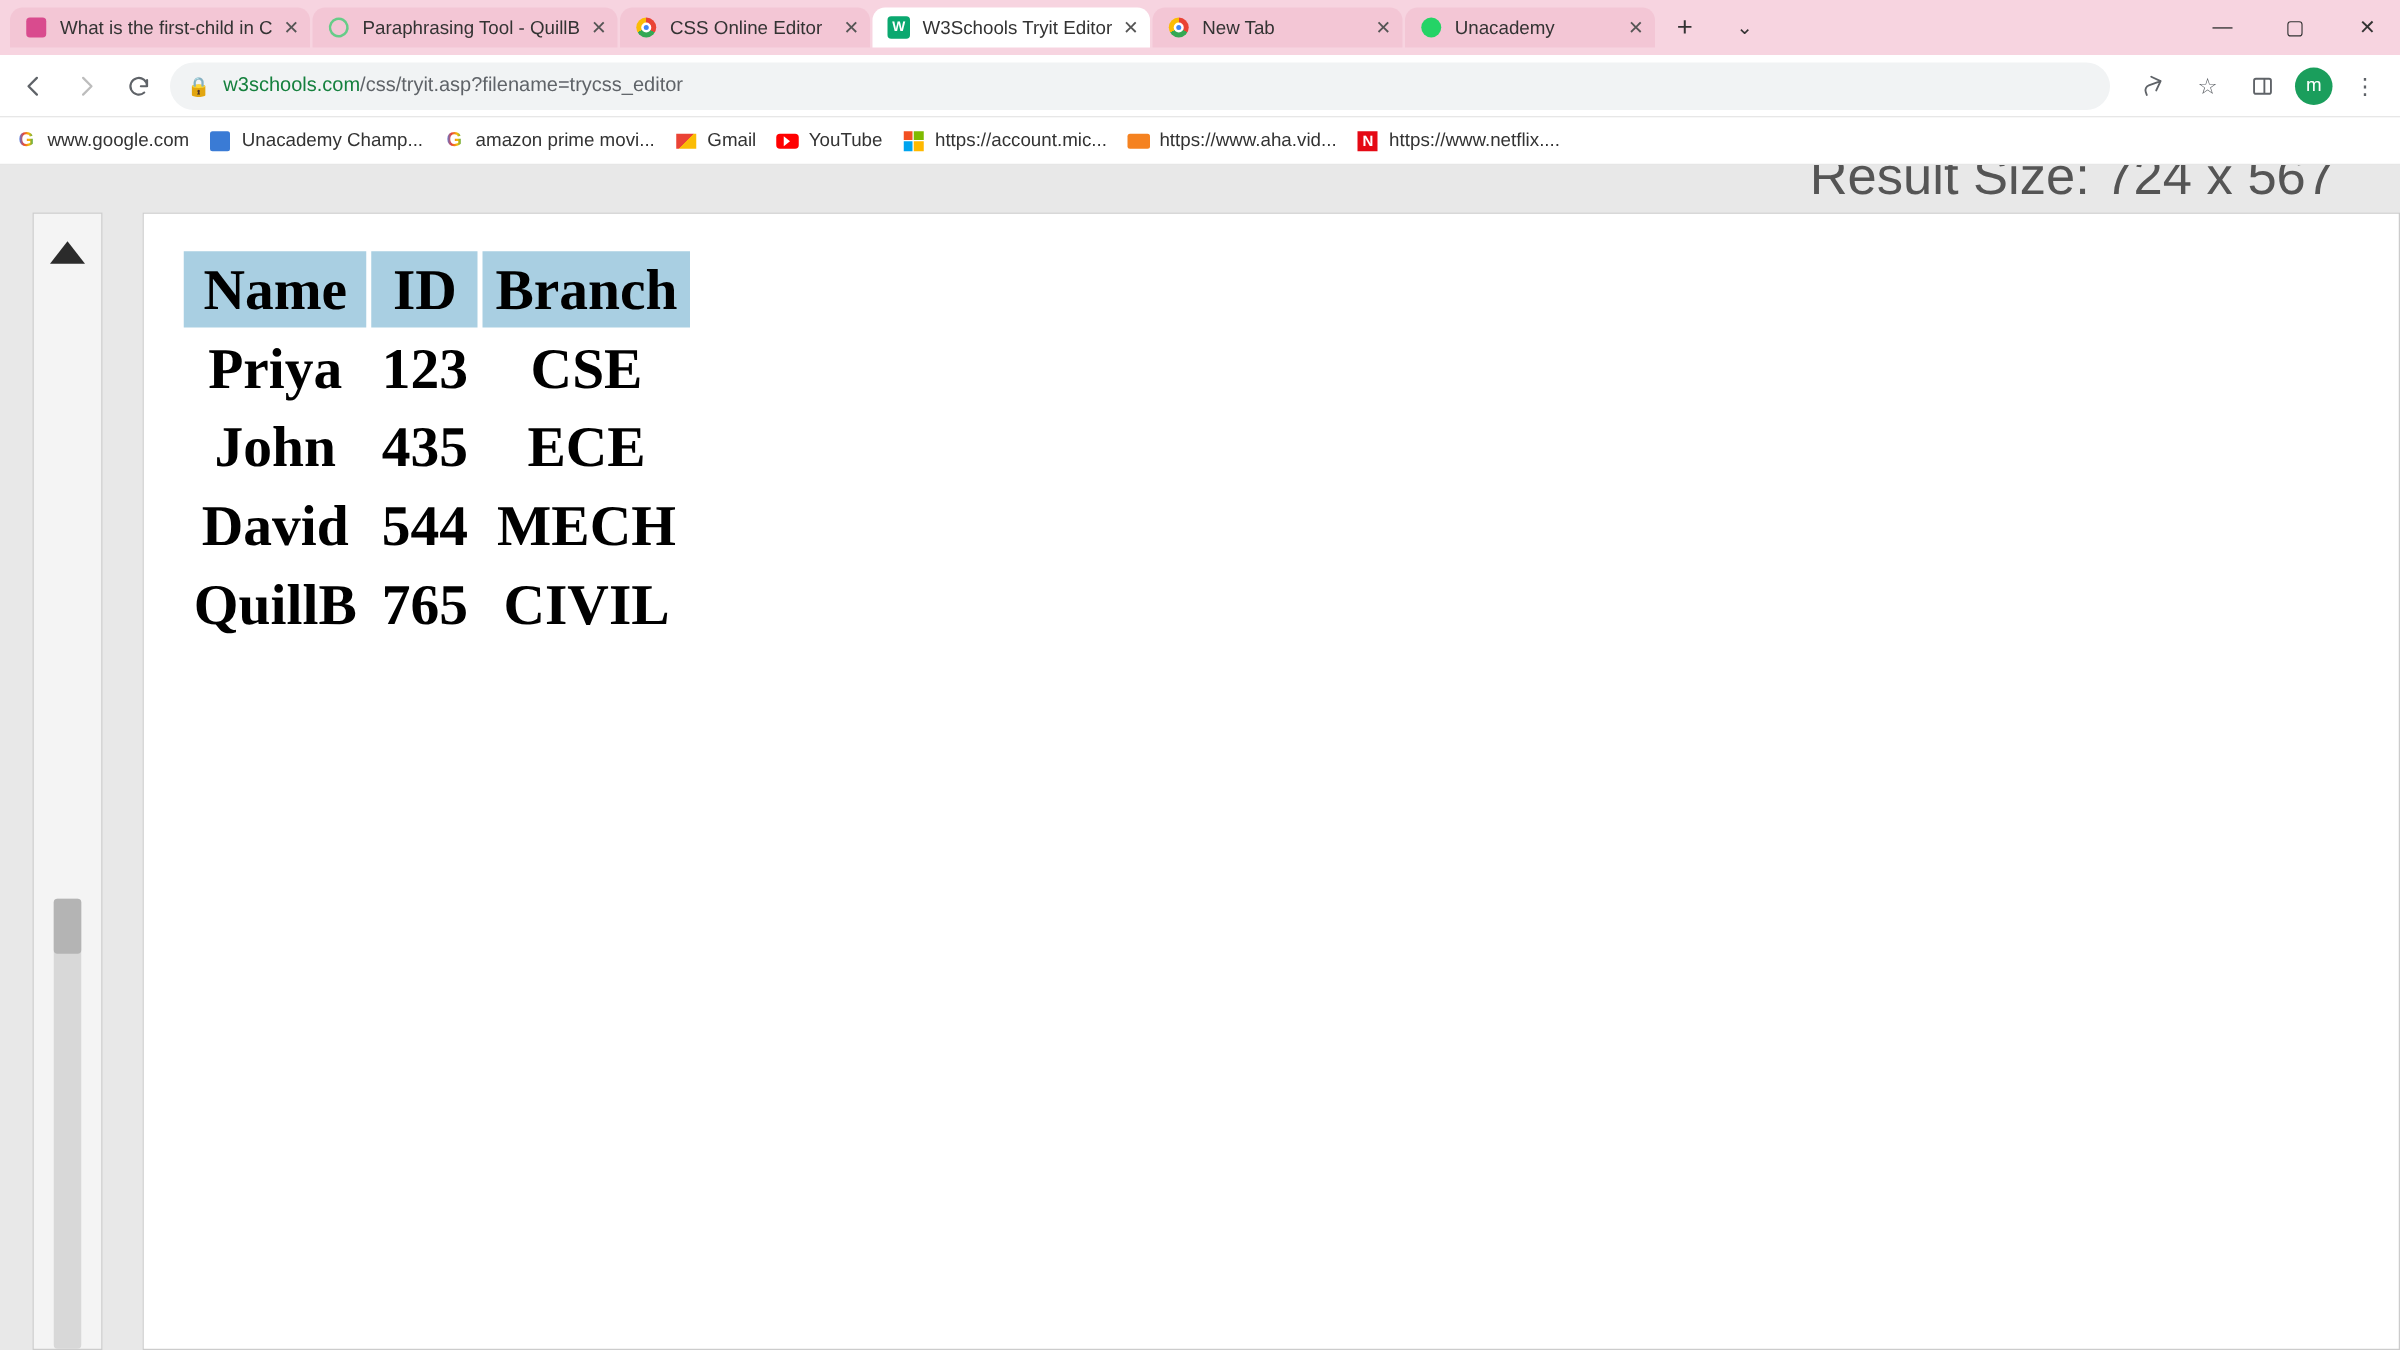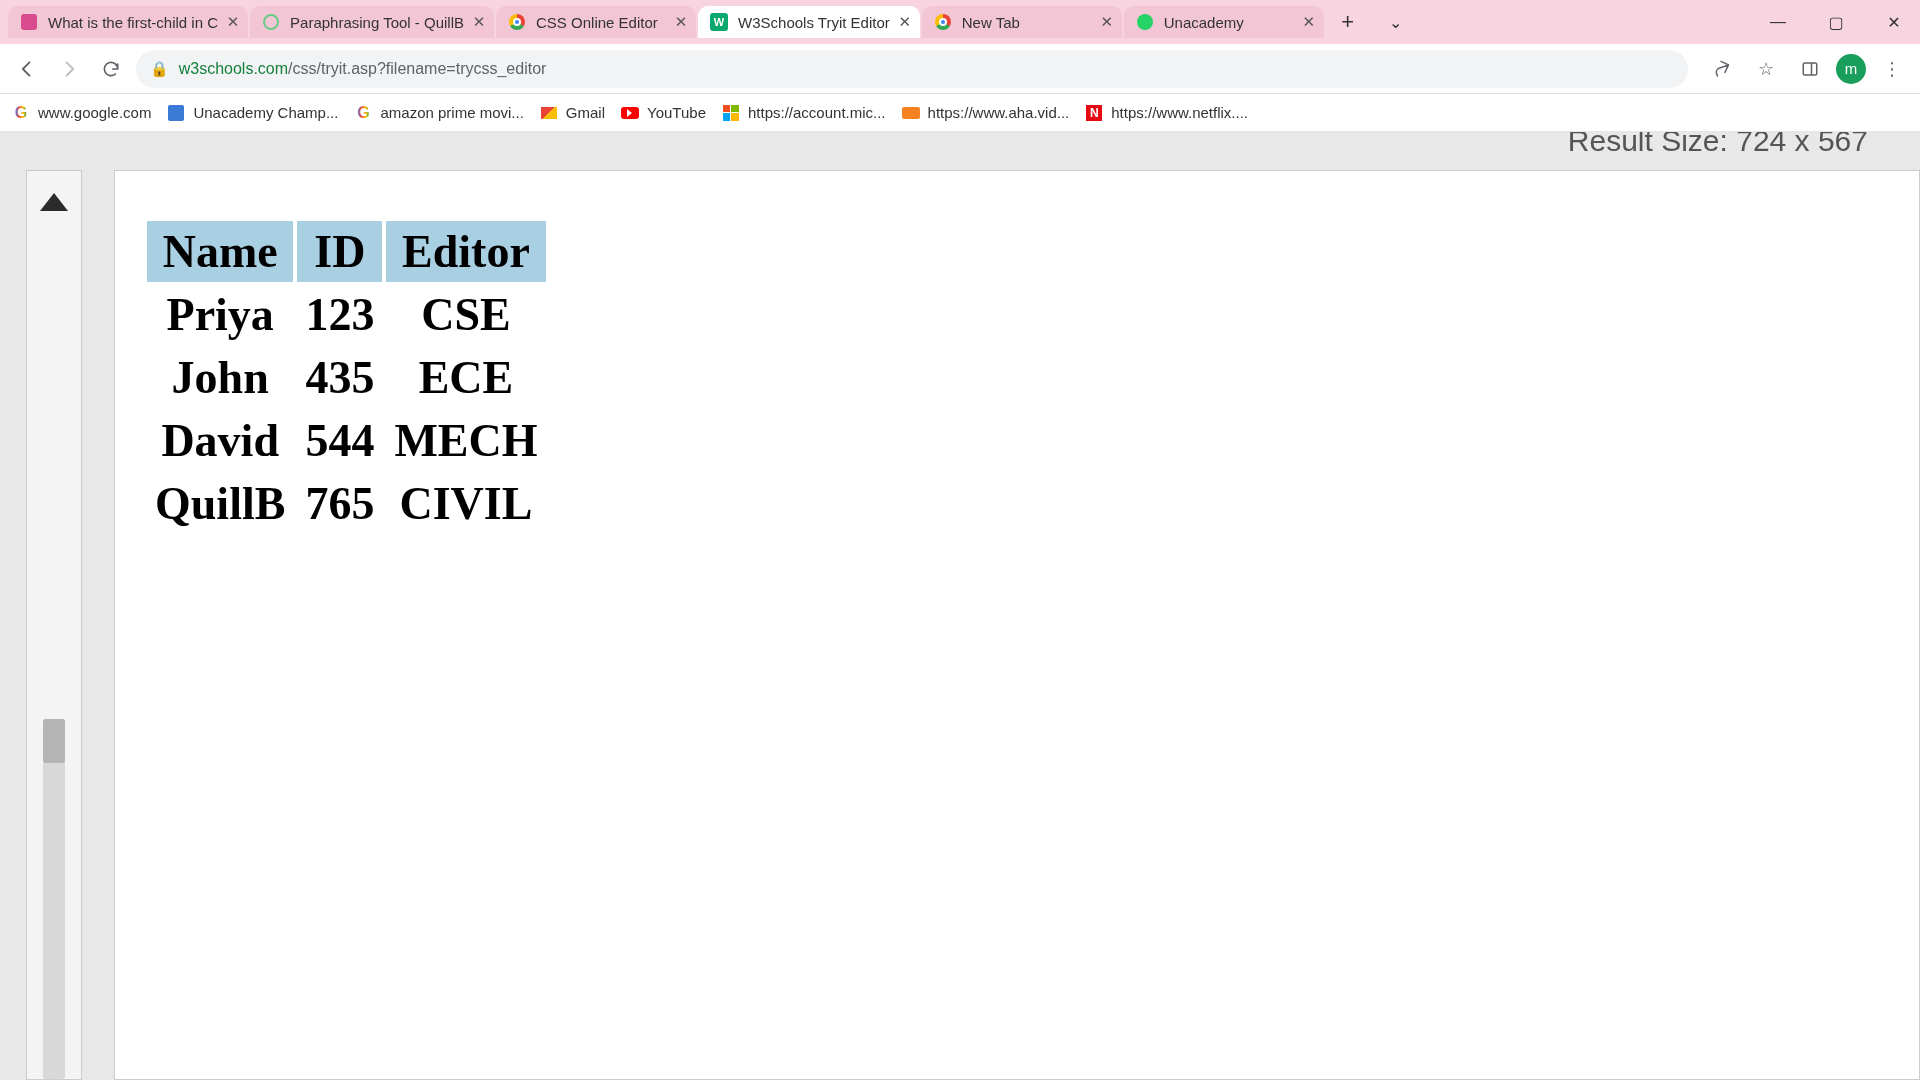--- a/index.html
+++ b/index.html
@@ -82,21 +82,21 @@
       height: calc(1080px - 44px - 50px - 38px);
       position: relative;
     }
     .result-size-bar {
       height: 38px;
       display: flex;
       align-items: center;
       justify-content: flex-end;
       padding-right: 52px;
       font-family: Verdana, sans-serif;
-      font-size: 30px;
+      font-size: 42px;
       color: #555;
       overflow: hidden;
     }
     .result-size-bar span { position: relative; top: -10px;}
 
     .editor-wrap {
       display: flex;
       height: calc(100% - 38px);
       padding: 0 0 0 26px;
     }
@@ -121,21 +121,21 @@
     .scroll-thumb { position: absolute; top: 0; width: 22px; height: 44px; background: #b4b4b4; border-radius: 3px;}
 
     .result-pane {
       flex: 1;
       background: #fff;
       border: 1px solid #ccc;
       padding: 28px 28px;
       margin-left: 32px;
     }
 
-    table.data-table { border-collapse: separate; border-spacing: 4px 2px; margin-top: 20px; }
+    table.data-table { border-collapse: separate; border-spacing: 4px 2px; }
     table.data-table th {
       background: #a9cfe2;
       font-family: "Times New Roman", serif;
       font-weight: bold;
       font-size: 46px;
       padding: 4px 10px;
       text-align: center;
     }
     table.data-table td {
       font-family: "Times New Roman", serif;
@@ -325,21 +325,21 @@
       <div class="scroll-track">
         <div class="scroll-thumb"></div>
       </div>
     </div>
     <div class="result-pane">
       <table class="data-table">
         <tbody>
             <tr>
           <th>Name</th>
           <th>ID</th>
-          <th>Editor</th>
+          <th>Branch</th>
         </tr>
         <tr>
           <td>Priya</td>
           <td>123</td>
           <td>CSE</td>
         </tr>
         <tr>
           <td>John</td>
           <td>435</td>
           <td>ECE</td>

